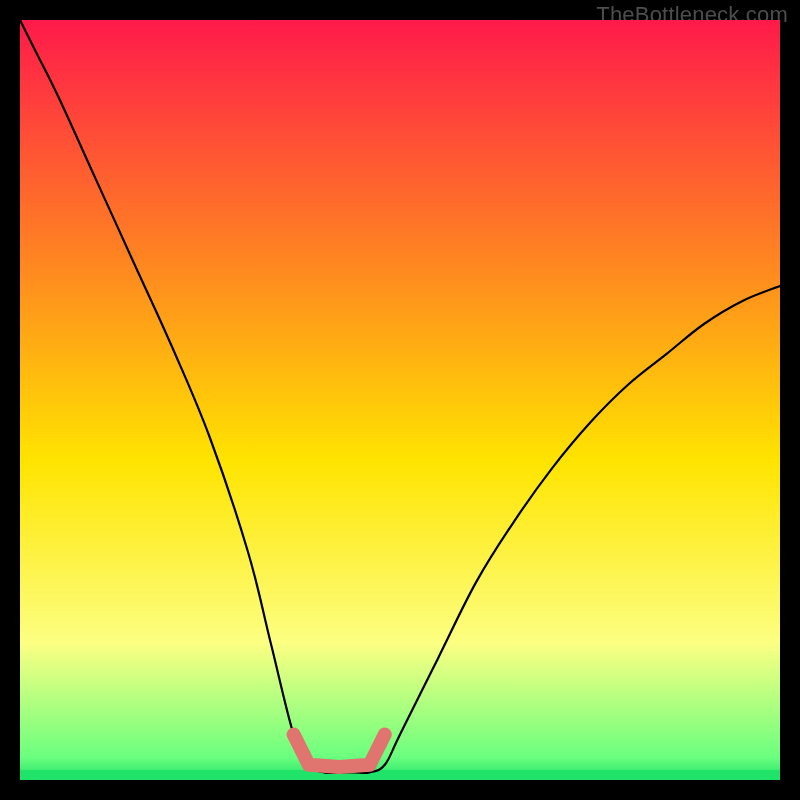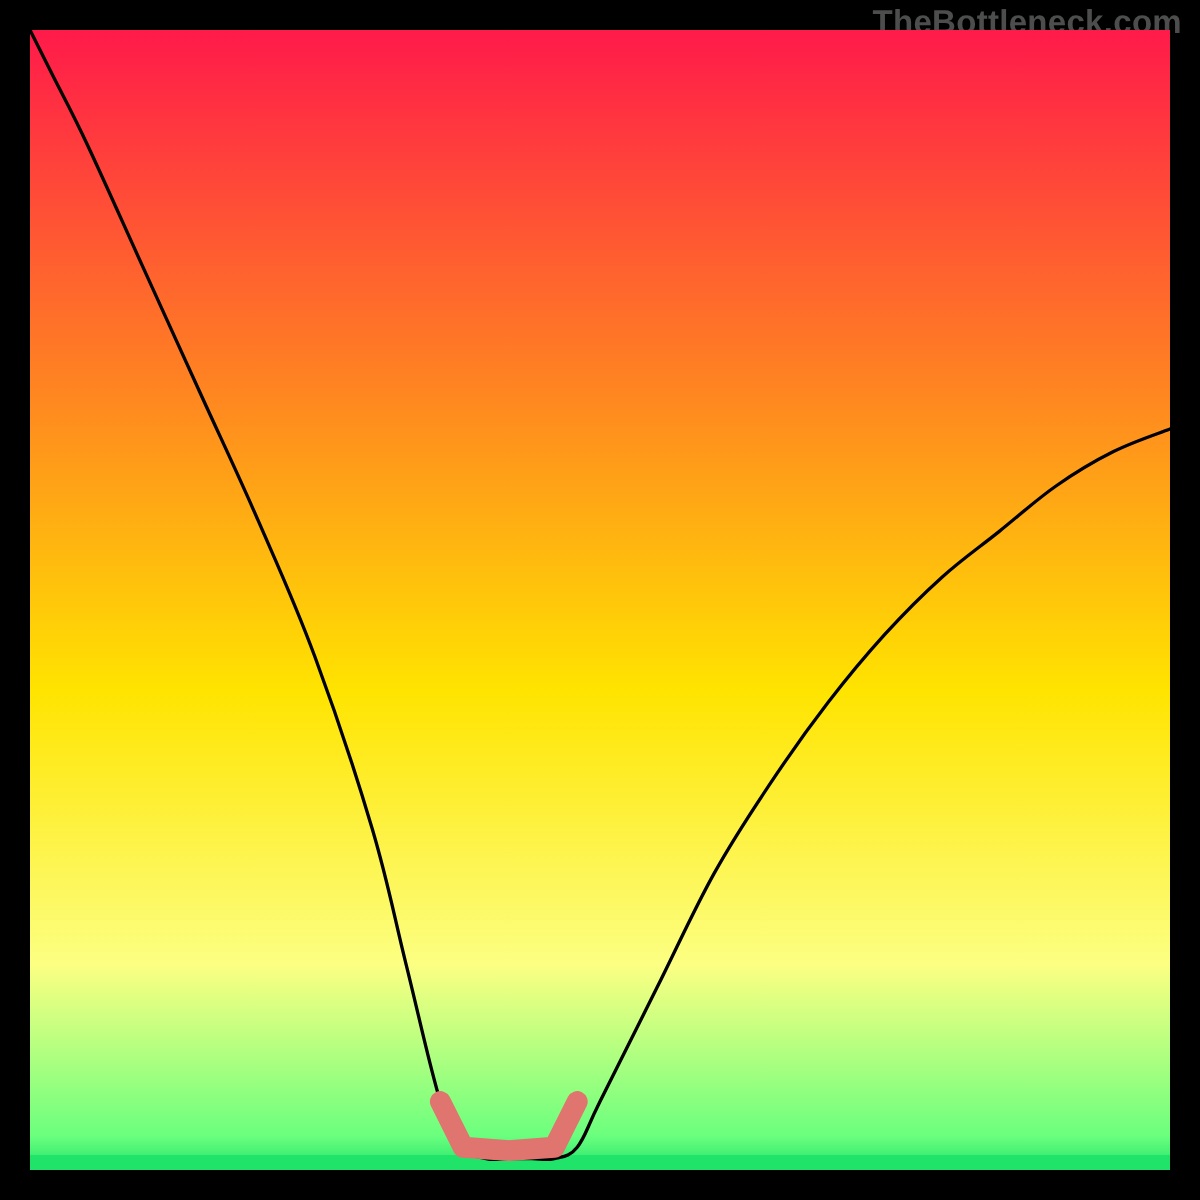--- a/index.html
+++ b/index.html
@@ -31,21 +31,21 @@
     display: block;
     width: 760px;
     height: 760px;
   }
   .watermark {
     position: absolute;
     top: 2px;
     right: 12px;
     color: #4d4d4d;
     font-size: 22px;
-    font-weight: 700;
+    font-weight: 400;
     letter-spacing: 0.2px;
     user-select: none;
   }
 </style>
 </head>
 <body>
 
 <div class="frame">
 
   <div class="watermark">TheBottleneck.com</div>

